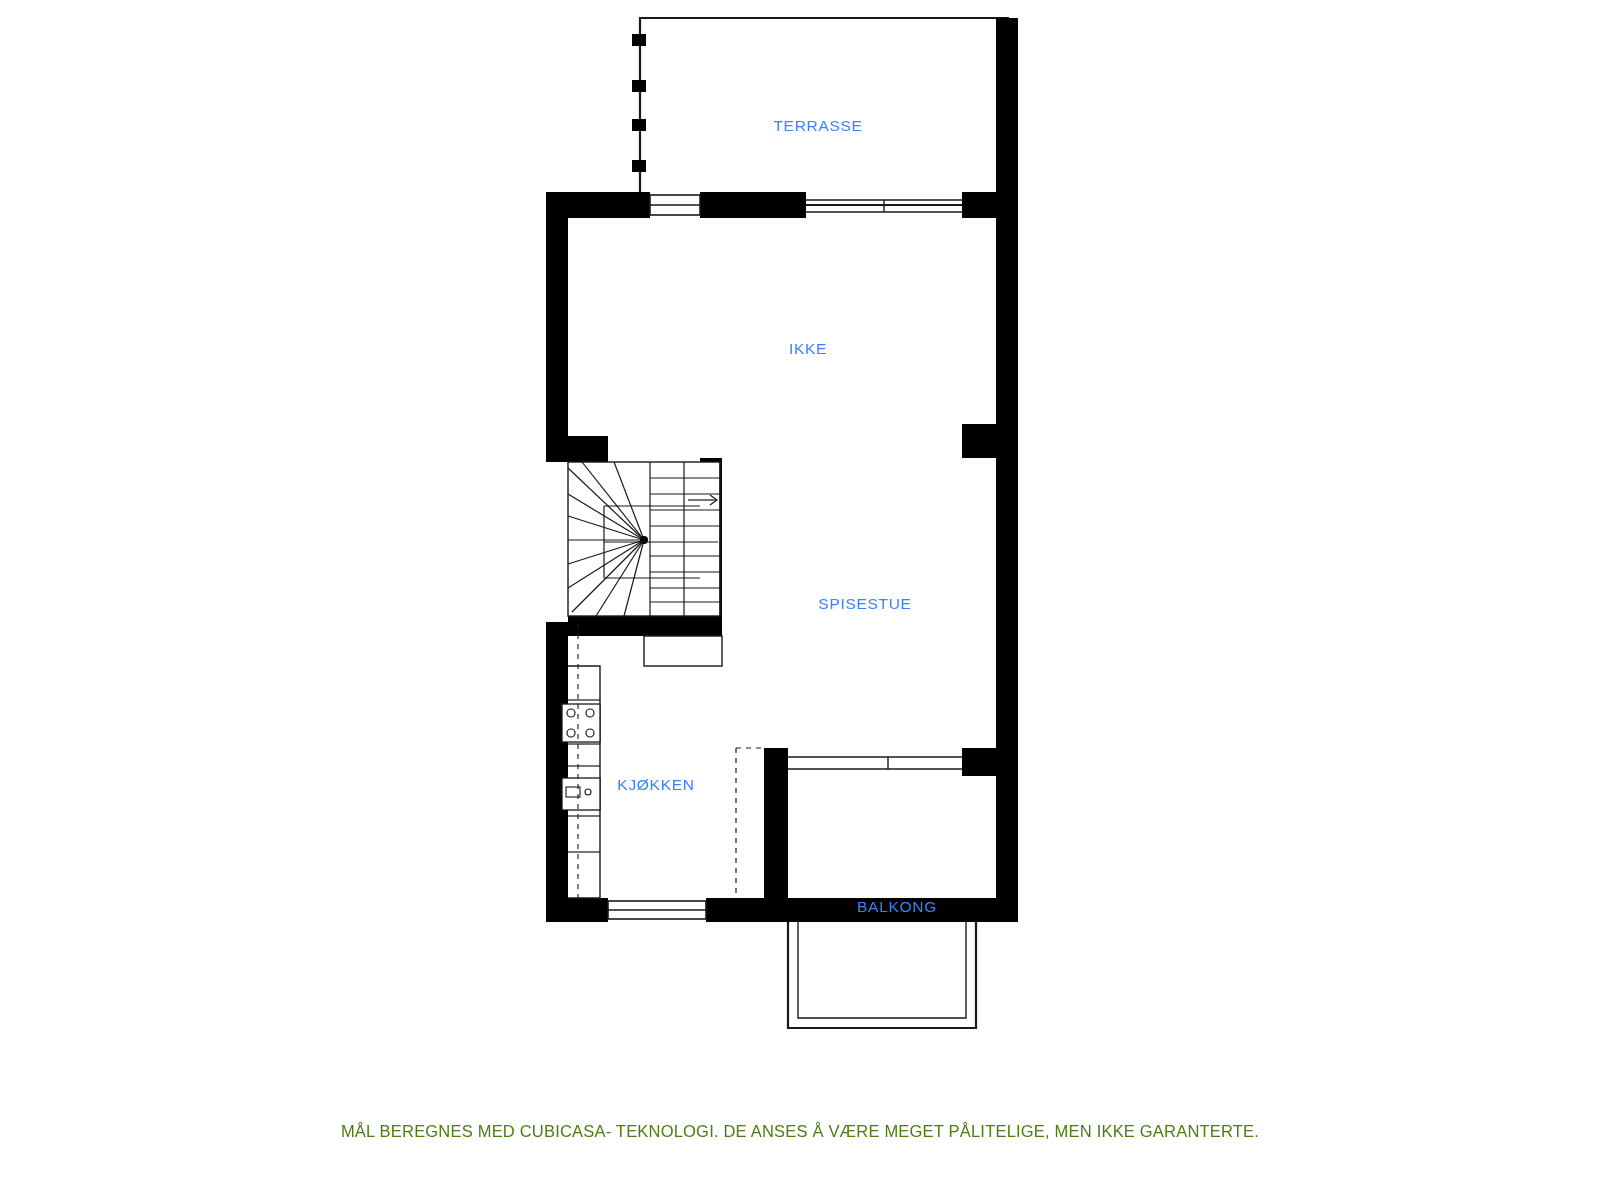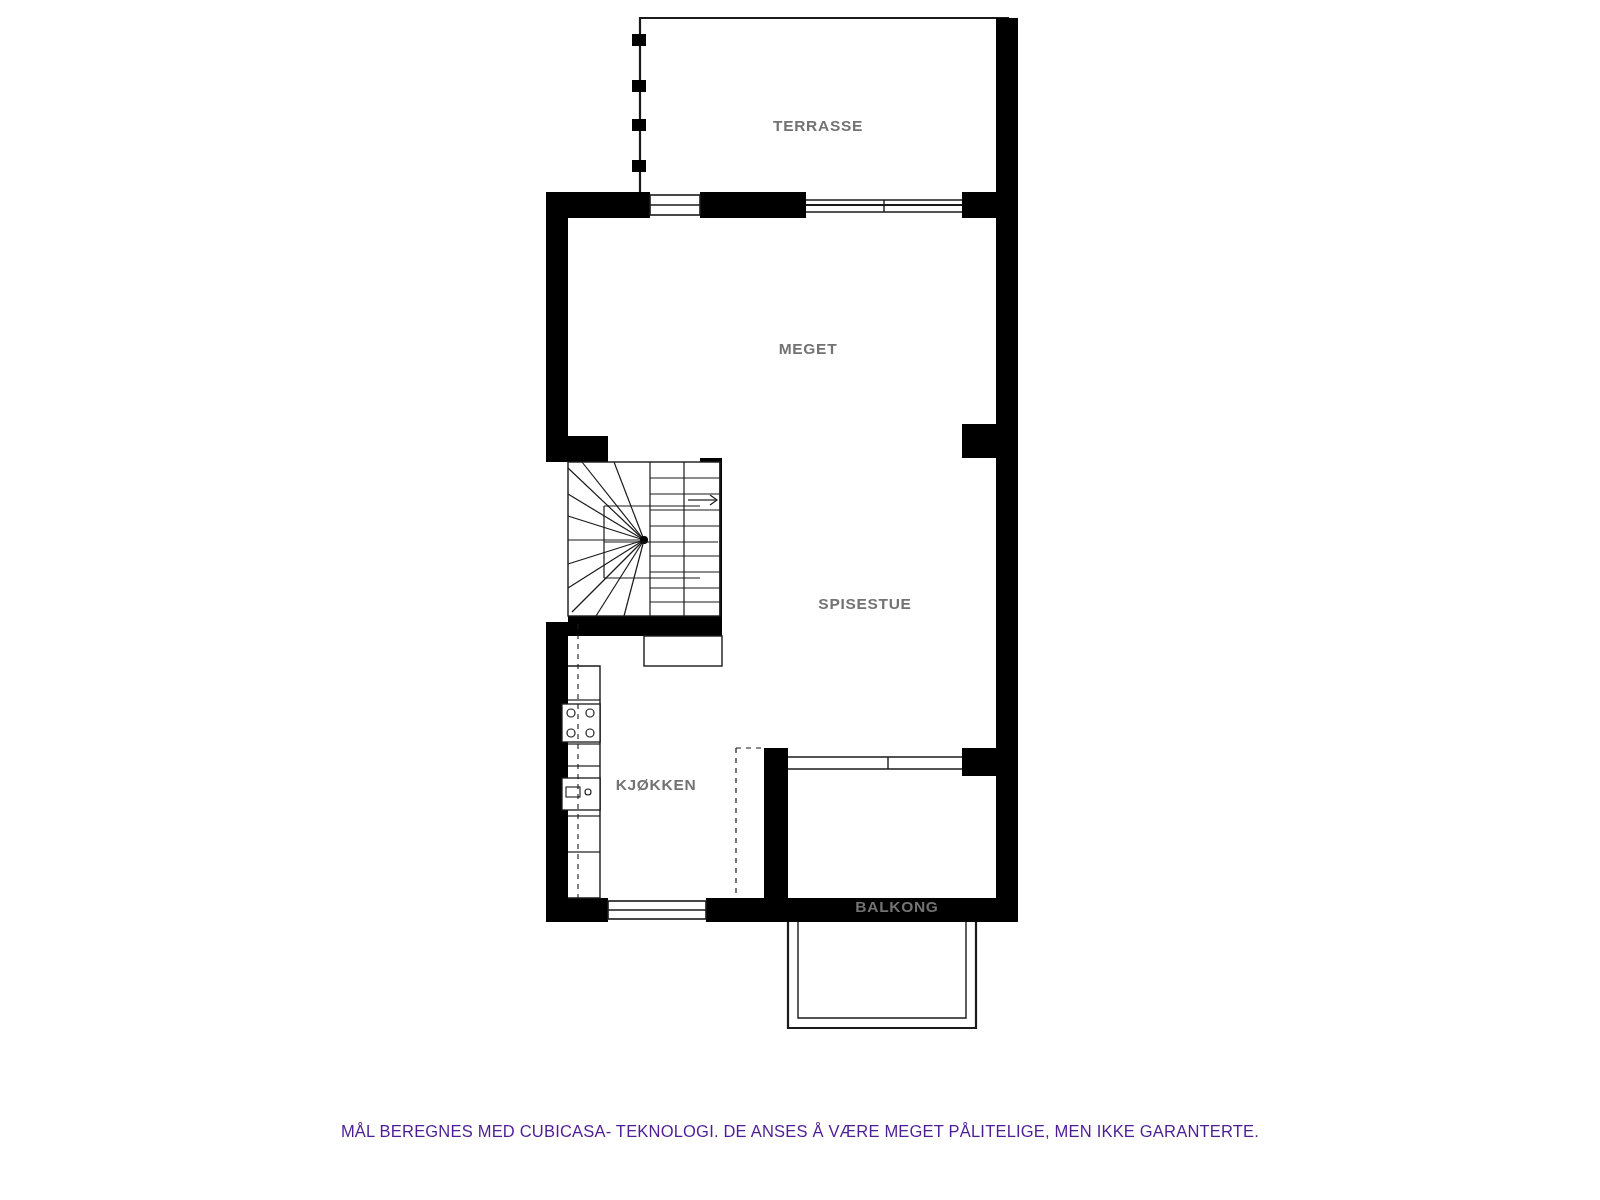--- a/index.html
+++ b/index.html
@@ -20,35 +20,34 @@
     left: 0;
     top: 0;
     width: 1600px;
     height: 1200px;
   }
   .room-label {
     position: absolute;
     font-family: "Liberation Sans", sans-serif;
     font-size: 15.5px;
     letter-spacing: 0.7px;
-    color: #737373;
+    color: #3b82f6;
     white-space: nowrap;
     transform: translate(-50%, -50%);
     pointer-events: none;
-    font-weight: bold;
   }
   .disclaimer {
     position: absolute;
     left: 50%;
     transform: translateX(-50%);
     top: 1122px;
     font-family: "Liberation Sans", sans-serif;
     font-size: 16.5px;
     letter-spacing: 0.2px;
-    color: #4c1d95;
+    color: #4d7c0f;
     white-space: nowrap;
   }
 </style>
 </head>
 <body>
 
 <svg id="floorplan" viewBox="0 0 1600 1200" xmlns="http://www.w3.org/2000/svg">
 
   <g>
     <path d="M 640 18 L 1008 18 L 1008 205 L 640 205 Z" fill="#ffffff" stroke="#1a1a1a" stroke-width="2.2"></path>
@@ -197,18 +196,18 @@
   </g>
 
   <g>
     <polyline points="736,748 764,748" fill="none" stroke="#1a1a1a" stroke-width="1.2" stroke-dasharray="5,5"></polyline>
     <line x1="736" y1="748" x2="736" y2="898" stroke="#1a1a1a" stroke-width="1.2" stroke-dasharray="5,5"></line>
   </g>
 
 </svg>
 
 <div class="room-label" style="left:818px; top:126px;">TERRASSE</div>
-<div class="room-label" style="left:808px; top:349px;">MEGET</div>
+<div class="room-label" style="left:808px; top:349px;">IKKE</div>
 <div class="room-label" style="left:865px; top:604px;">SPISESTUE</div>
 <div class="room-label" style="left:656px; top:785px;text-align:right;">KJØKKEN</div>
 <div class="room-label" style="left:897px; top:907px;">BALKONG</div>
 
 <div class="disclaimer">MÅL BEREGNES MED CUBICASA- TEKNOLOGI. DE ANSES Å VÆRE MEGET PÅLITELIGE, MEN IKKE GARANTERTE.</div>
 
 </body></html>

